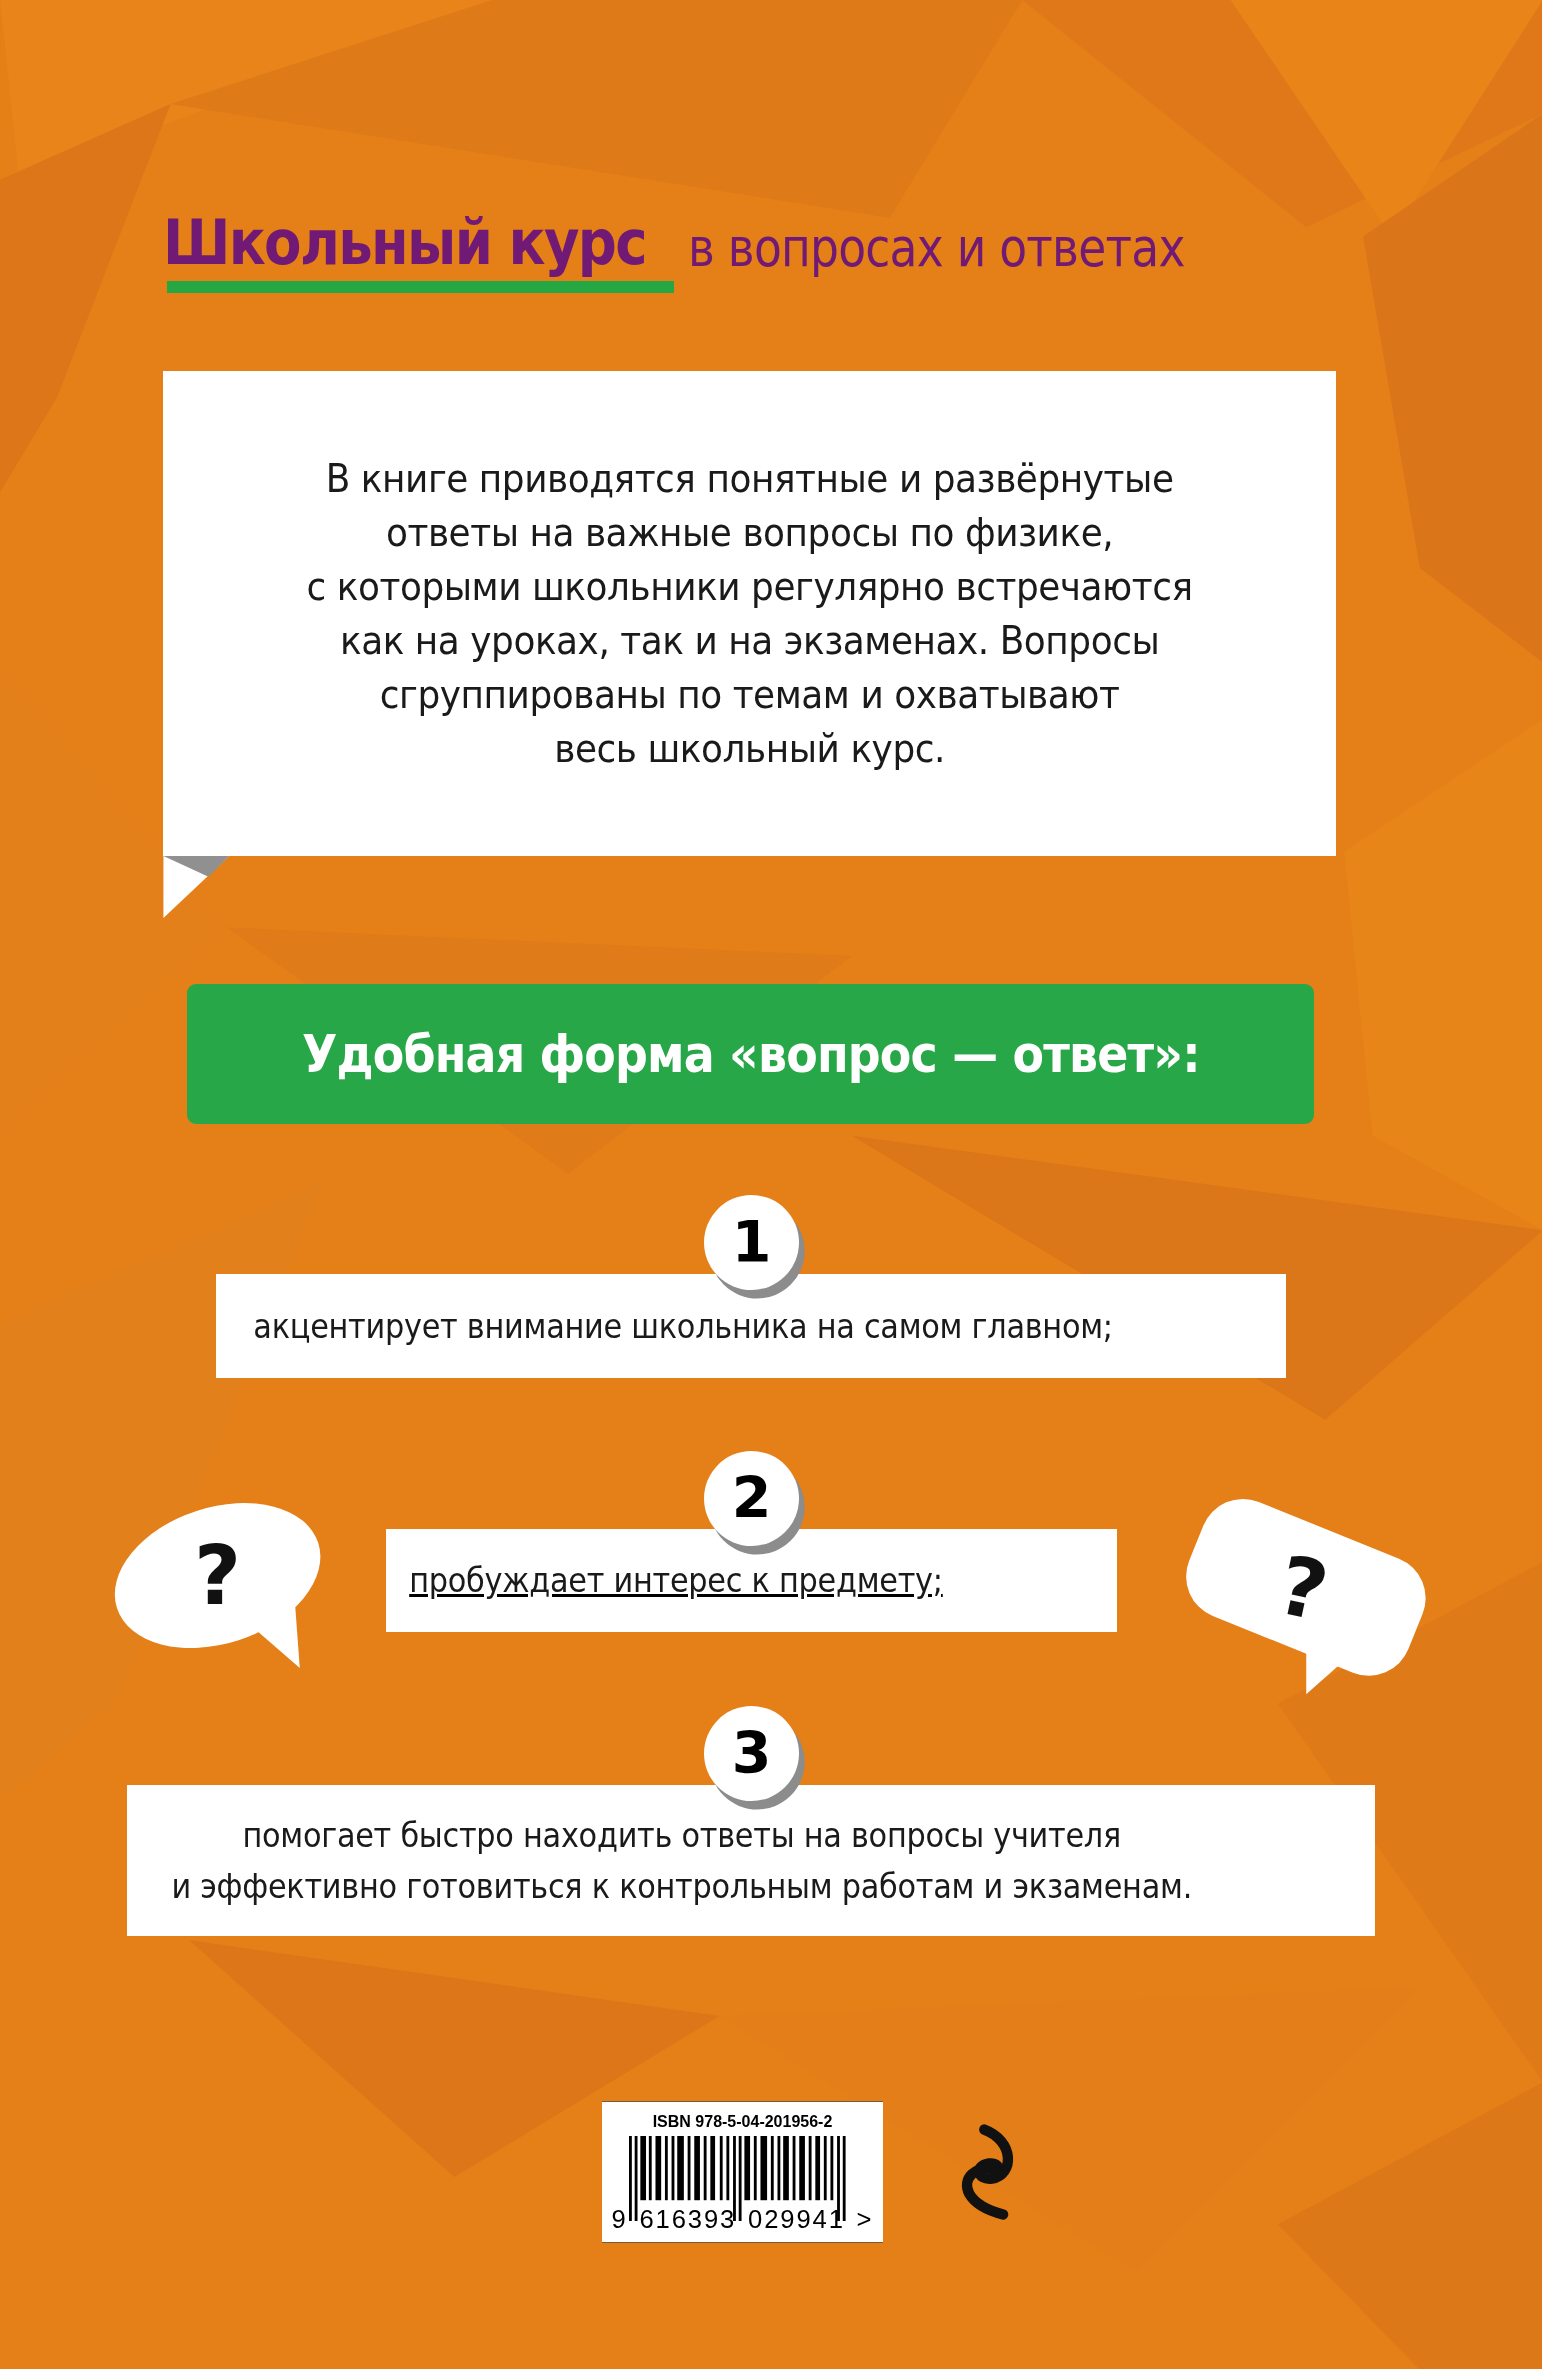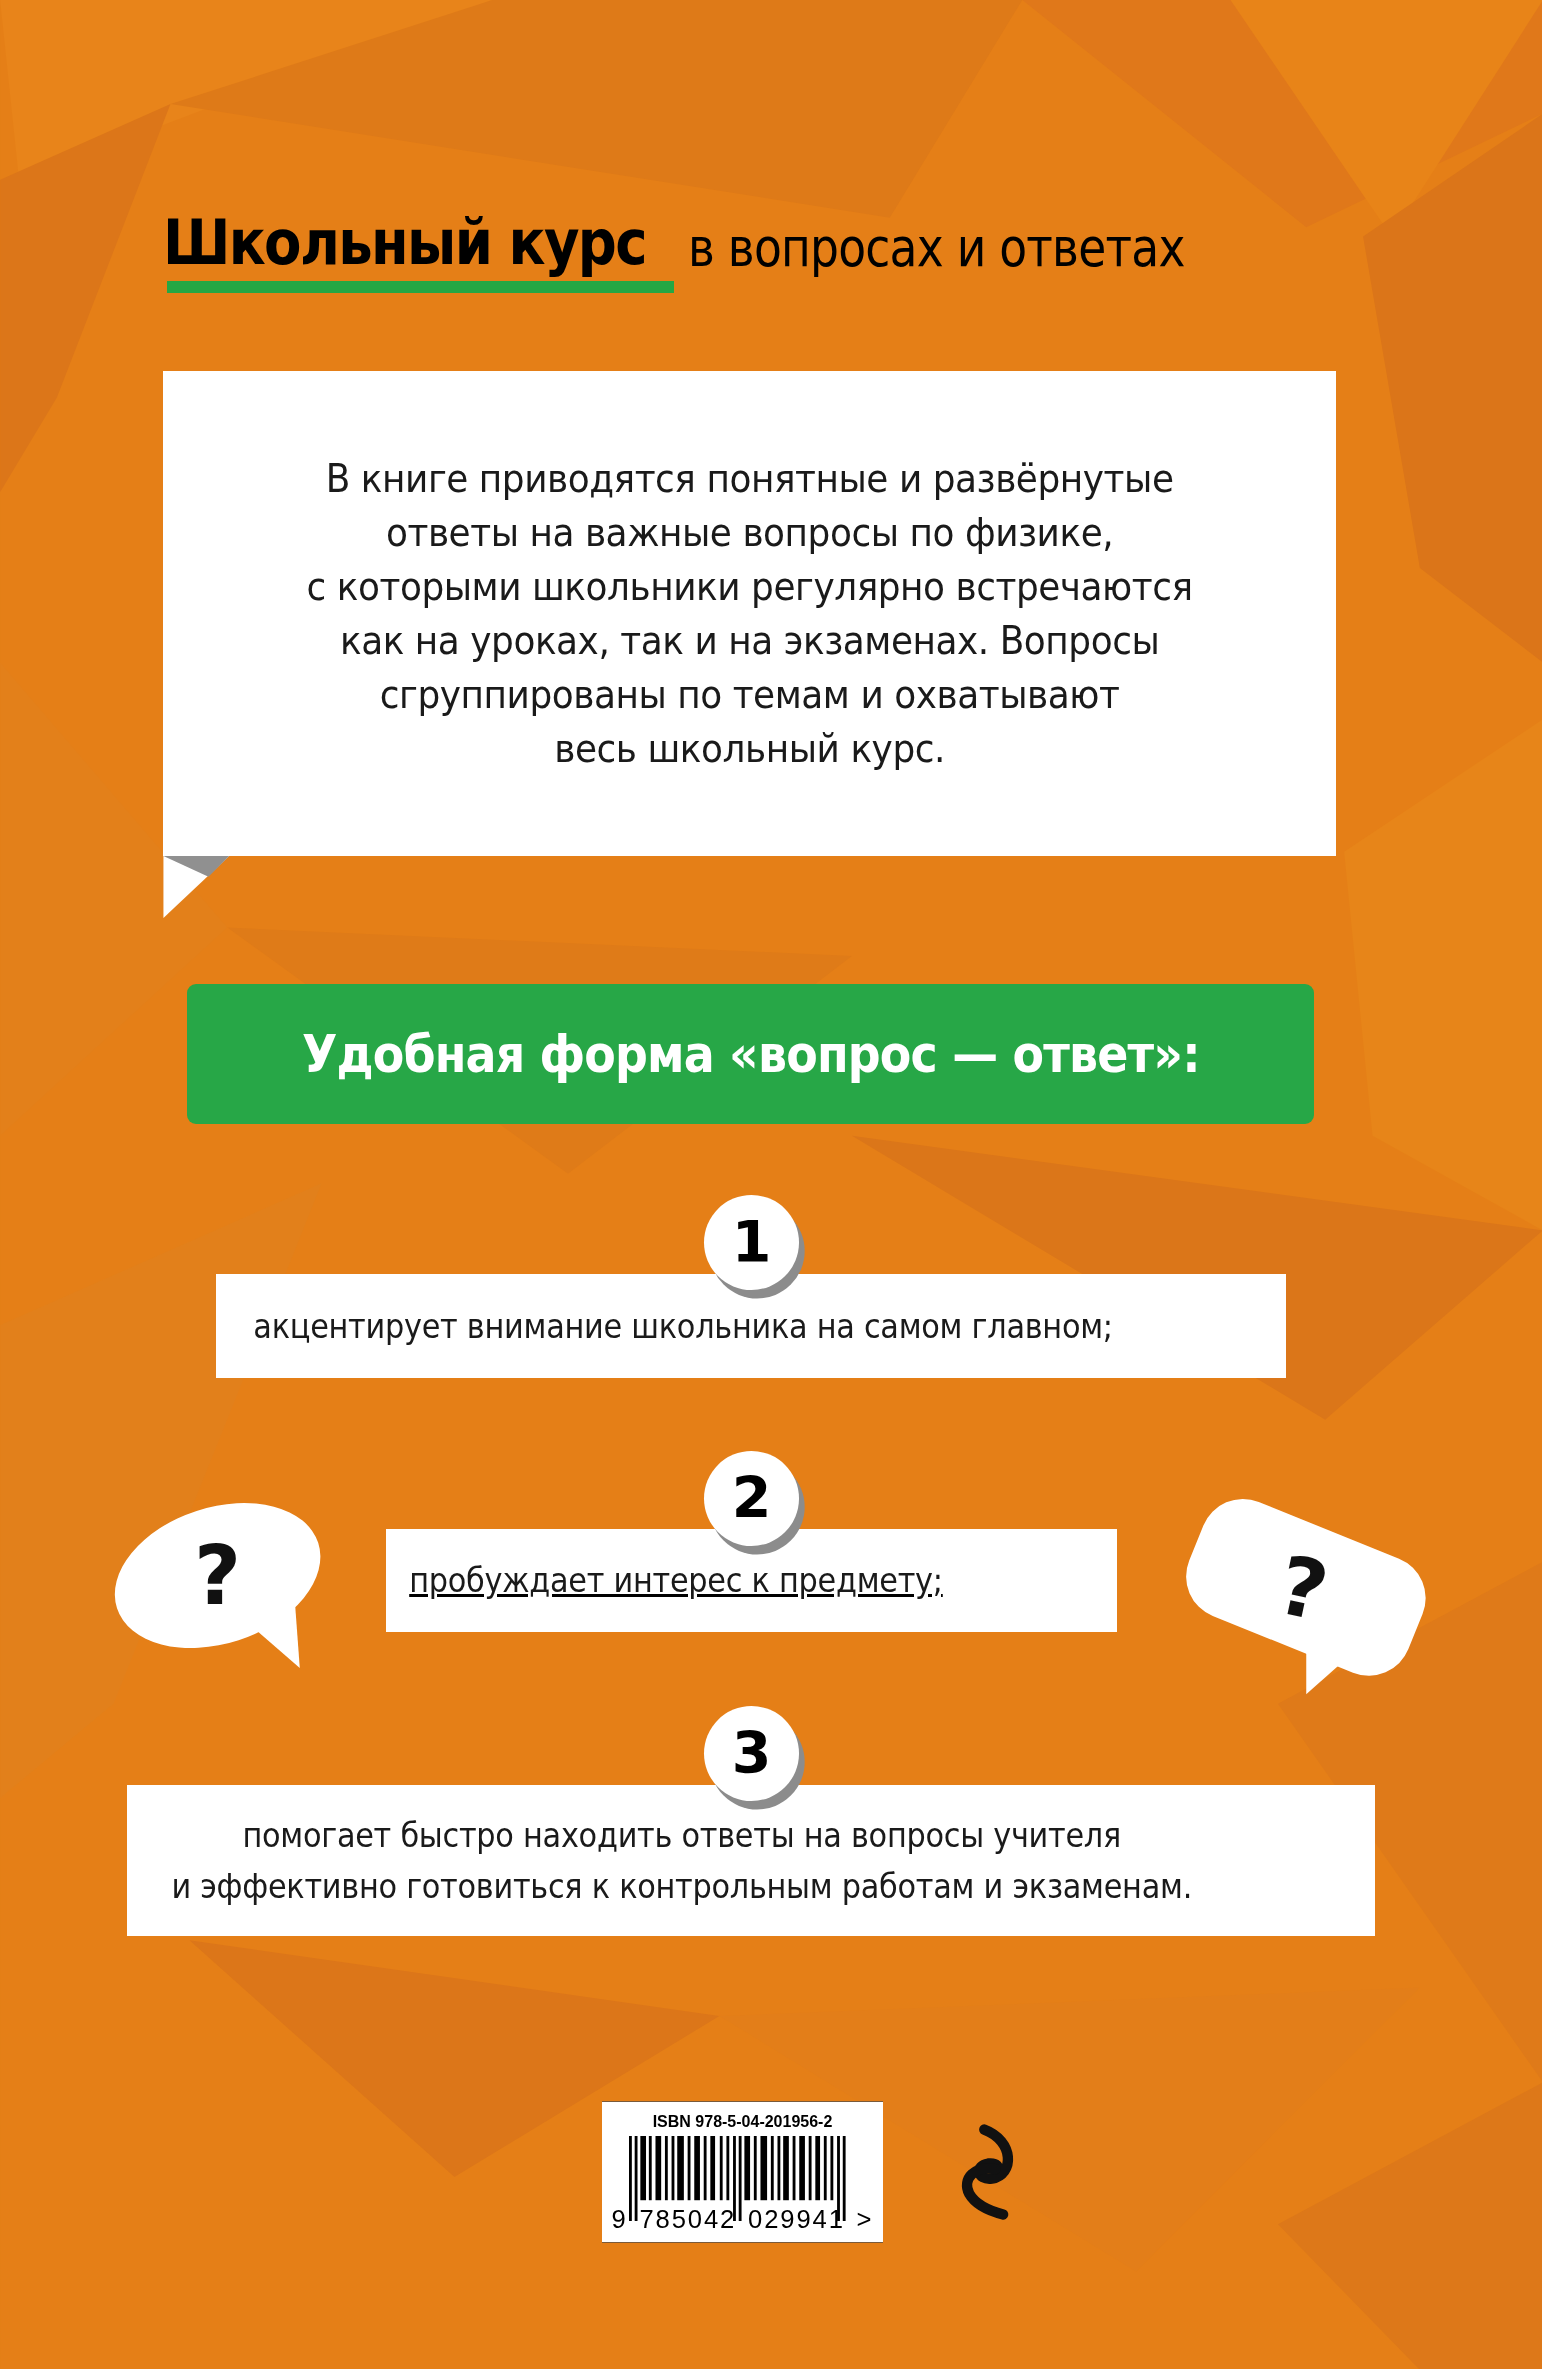--- a/index.html
+++ b/index.html
@@ -4,21 +4,21 @@
 <style>
   html, body { margin: 0; padding: 0; }
   body {
     width: 1543px; height: 2370px; position: relative; overflow: hidden;
     background: #E57F17;
     font-family: "DejaVu Sans", "Liberation Sans", sans-serif;
   }
   .bg { position: absolute; inset: 0; z-index: 0; }
   .abs { position: absolute; }
   .title {
-    left: 163px; top: 206px; white-space: nowrap; z-index: 2; color: #000000;
+    left: 163px; top: 206px; white-space: nowrap; z-index: 2; color: #701a75;
   }
   .title-bold {
     font-family: "DejaVu Sans", sans-serif; font-weight: bold; font-size: 62px;
     letter-spacing: -1.9px; display: inline-block; transform: scaleX(0.88); transform-origin: left;
   }
   .title-light {
     font-family: "DejaVu Sans", sans-serif; font-size: 53px; letter-spacing: -0.9px;
     position: absolute; left: 525px; top: 11.4px; display: inline-block; transform: scaleX(0.86); transform-origin: left;
   }
   .title-underline { left: 167px; top: 281px; width: 507px; height: 12.3px; background: #25A744; z-index: 1; }
@@ -182,21 +182,21 @@
       <rect x="190" y="0" width="3" height="68"></rect>
         <rect x="197" y="0" width="5" height="68"></rect>
       <rect x="206" y="0" width="3" height="68"></rect>
         <rect x="213" y="0" width="3" height="68"></rect>
       <rect x="220" y="0" width="3" height="90"></rect>
         <rect x="226" y="0" width="3" height="90"></rect>
     </g>
   </svg>
   <div class="isbn-digits">
     <span>9</span>
-    <span>785042</span>
+    <span>616393</span>
     <span>029941</span>
     <span>&gt;</span>
   </div>
 </div>
 
 <svg class="abs logo" width="66" height="104" viewBox="0 0 70 110">
   <path d="M30,10 C62,22 62,58 38,62 C22,64 20,48 34,46 C44,45 46,50 42,52" stroke="#111" stroke-width="11" fill="none" stroke-linecap="round"></path>
   <path d="M42,52 C20,48 6,62 14,78 C22,92 42,98 50,100" stroke="#111" stroke-width="11" fill="none" stroke-linecap="round"></path>
 </svg>
 

